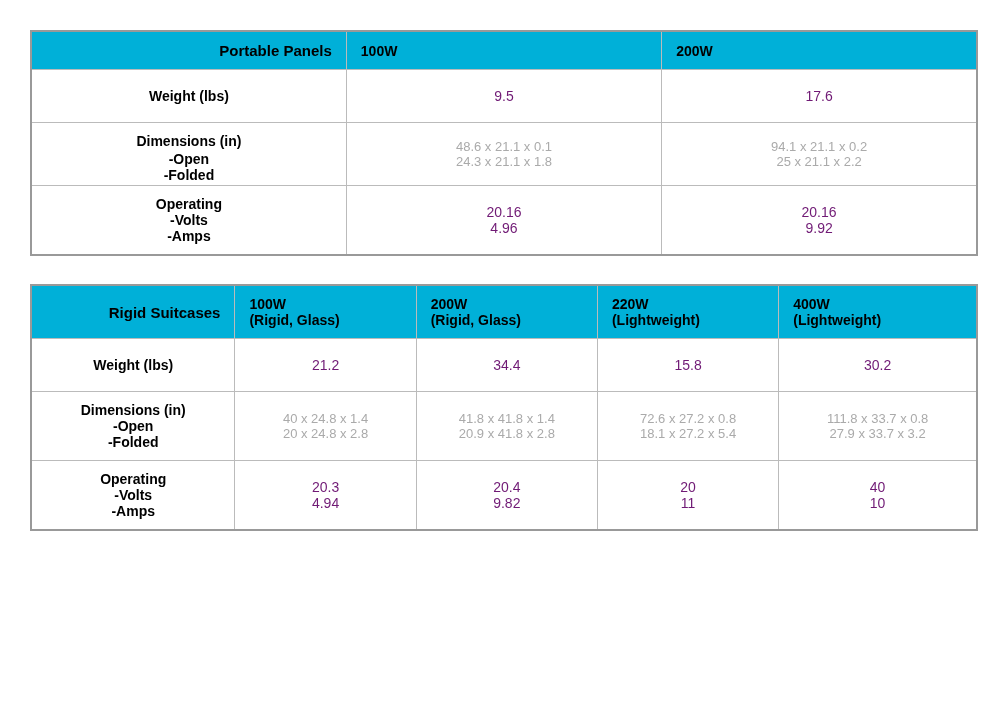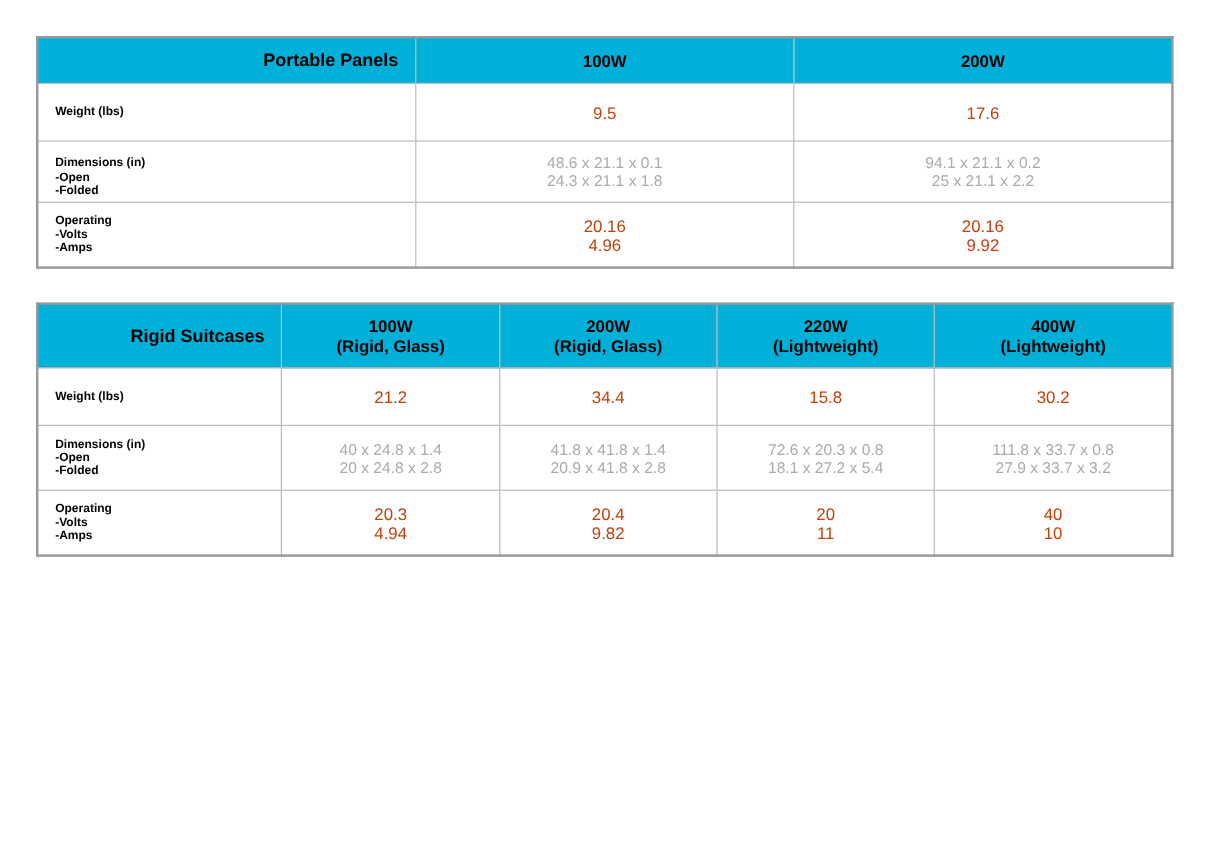--- a/index.html
+++ b/index.html
@@ -29,47 +29,47 @@
       padding: 10px 14px;
       text-align: center;
       vertical-align: middle;
     }
 
     .col-header {
       background-color: #00b0d8;
       color: #000;
       font-weight: bold;
       font-size: 14px;
-      text-align: center;
+      text-align: left;
     }
 
     .row-header {
       background-color: #fff;
       font-weight: bold;
-      text-align: left;
-      font-size: 10px;
+      text-align: center;
+      font-size: 14px;
       color: #000;
     }
 
     .row-header-top-left {
       background-color: #00b0d8;
       font-weight: bold;
       text-align: right;
       font-size: 15px;
       color: #000;
     }
 
     .dim-value {
       color: #aaa;
       font-size: 13px;
     }
 
     .data-cell {
       font-size: 14px;
-      color: #c2410c;
+      color: #701a75;
     }
   </style>
 </head>
 <body>
 
 <div class="tables-wrapper">
 
   <table>
     <colgroup>
       <col style="width: 180px;">
@@ -180,21 +180,21 @@
         </td>
         <td class="dim-value">
           <div>40 x 24.8 x 1.4</div>
           <div>20 x 24.8 x 2.8</div>
         </td>
         <td class="dim-value">
           <div>41.8 x 41.8 x 1.4</div>
           <div>20.9 x 41.8 x 2.8</div>
         </td>
         <td class="dim-value">
-          <div>72.6 x 20.3 x 0.8</div>
+          <div>72.6 x 27.2 x 0.8</div>
           <div>18.1 x 27.2 x 5.4</div>
         </td>
         <td class="dim-value">
           <div>111.8 x 33.7 x 0.8</div>
           <div>27.9 x 33.7 x 3.2</div>
         </td>
       </tr>
 
       <tr>
         <td class="row-header">

